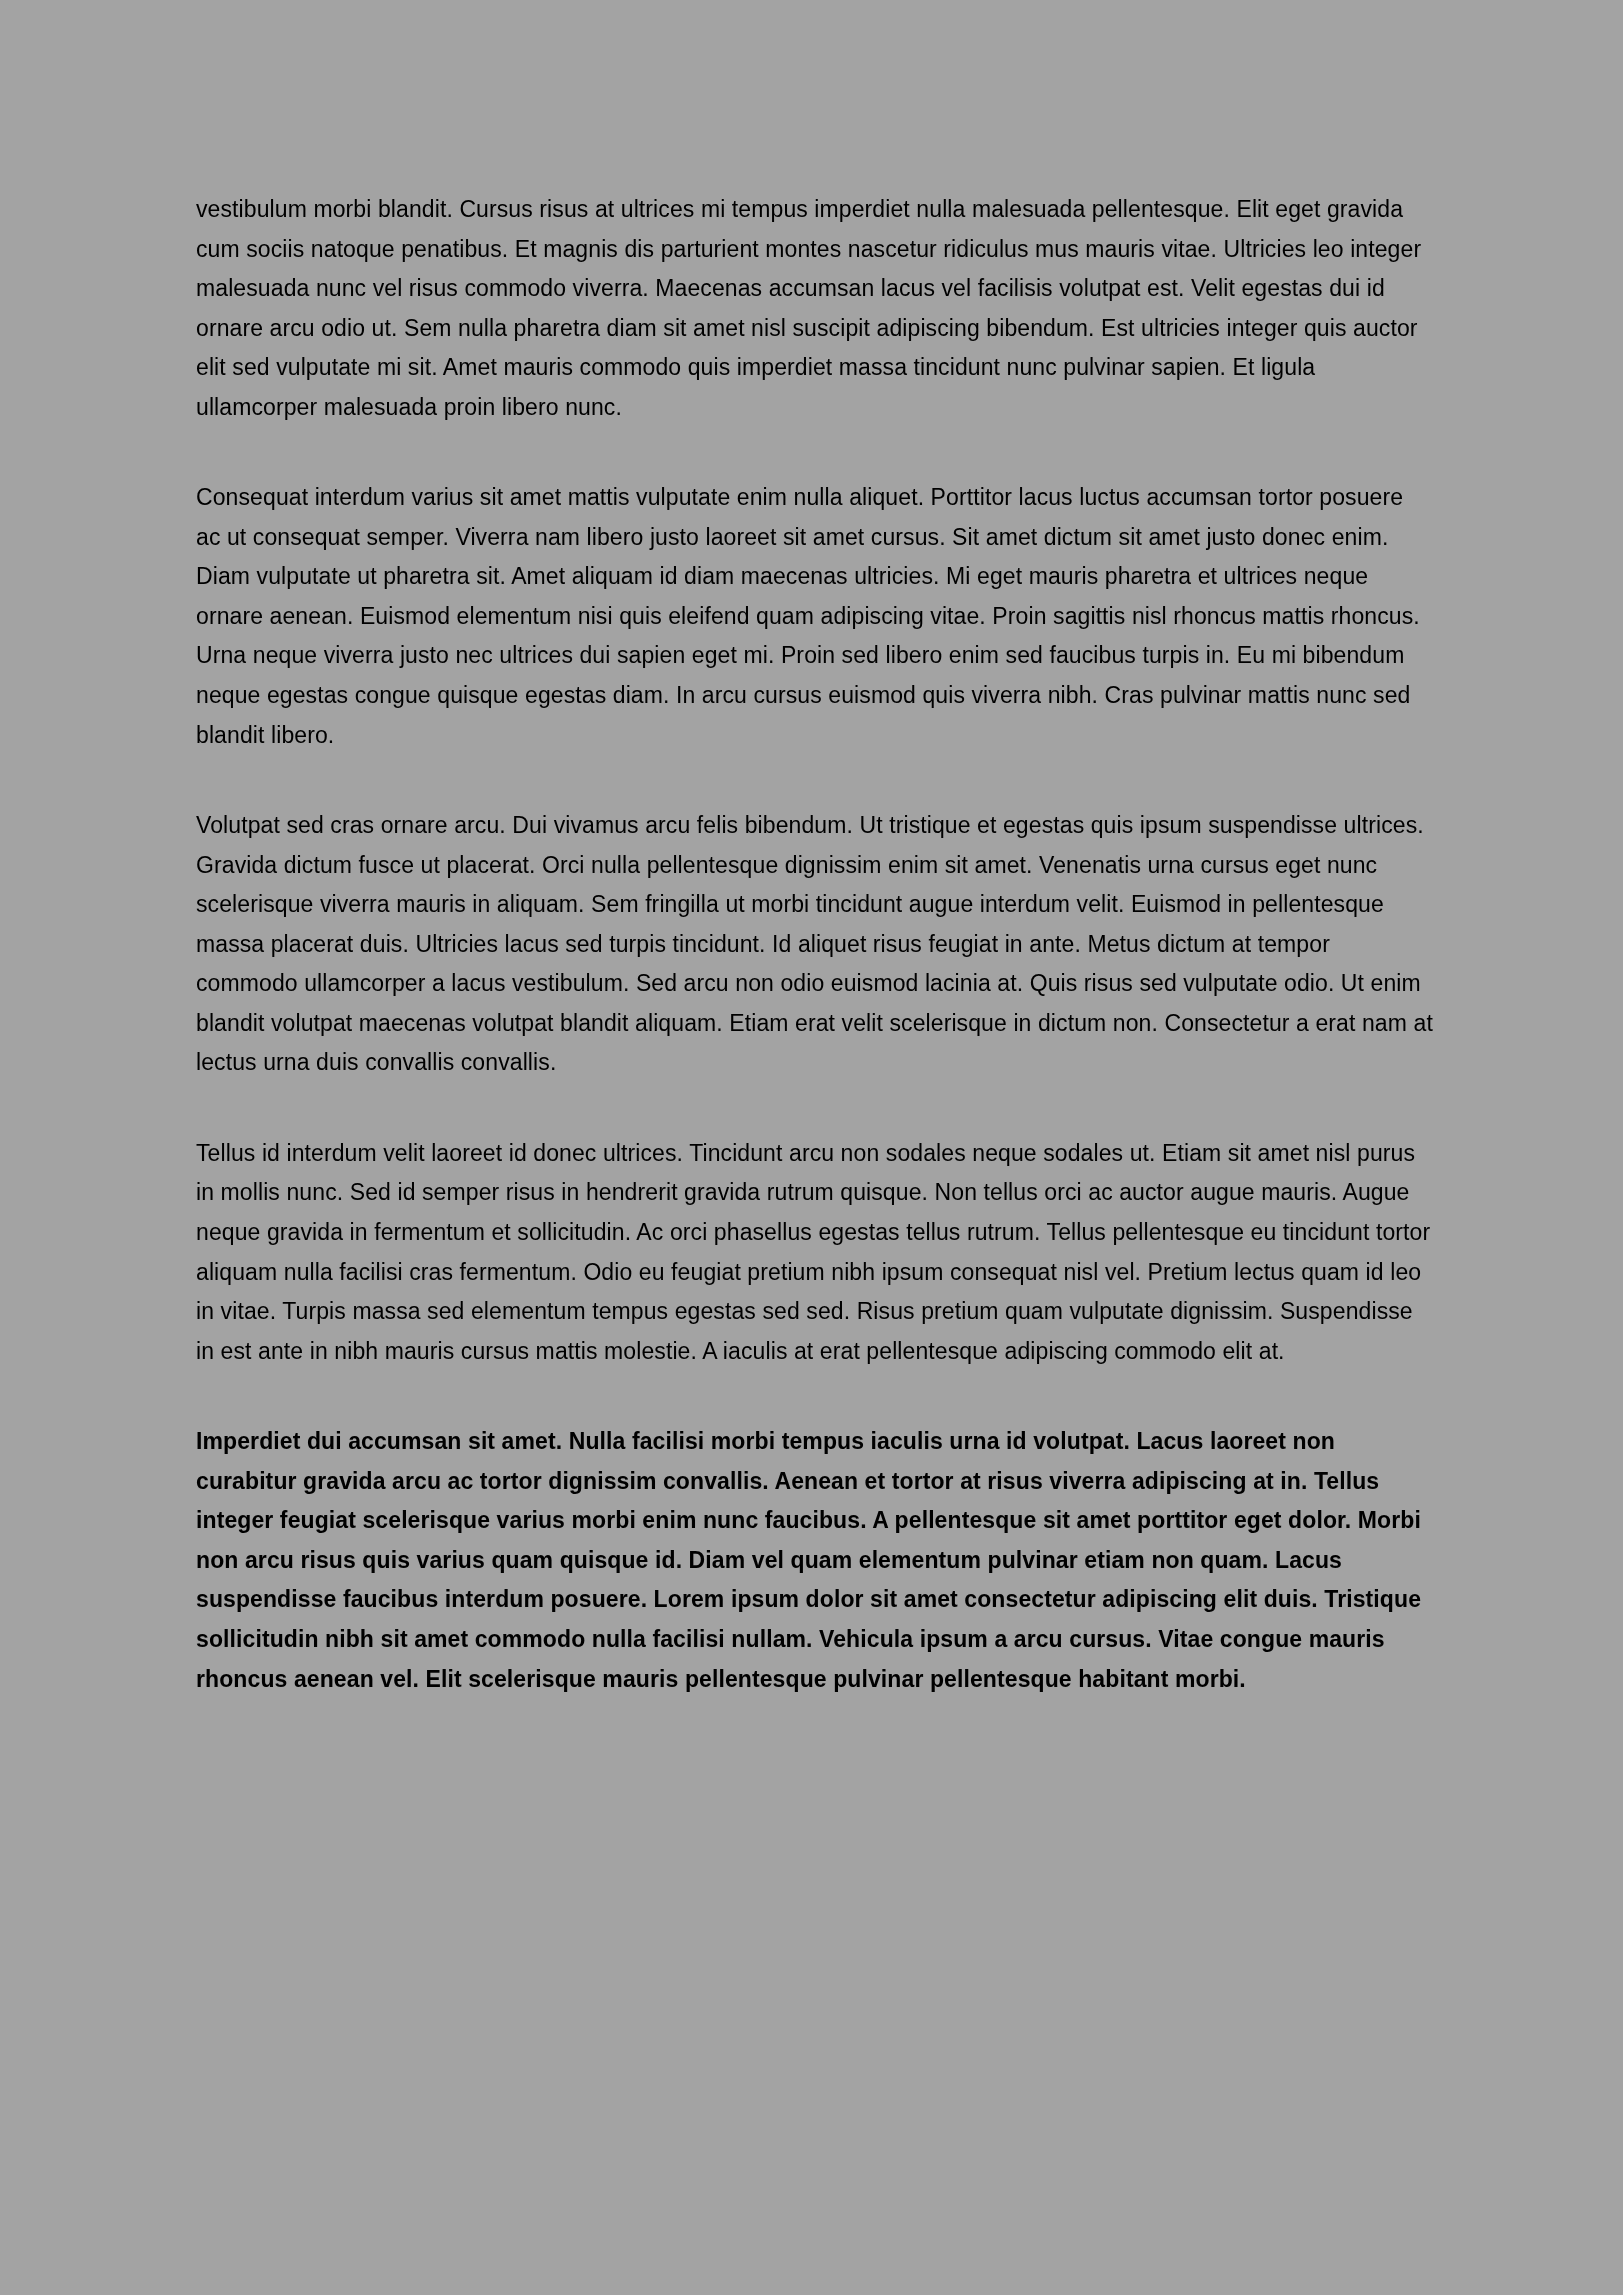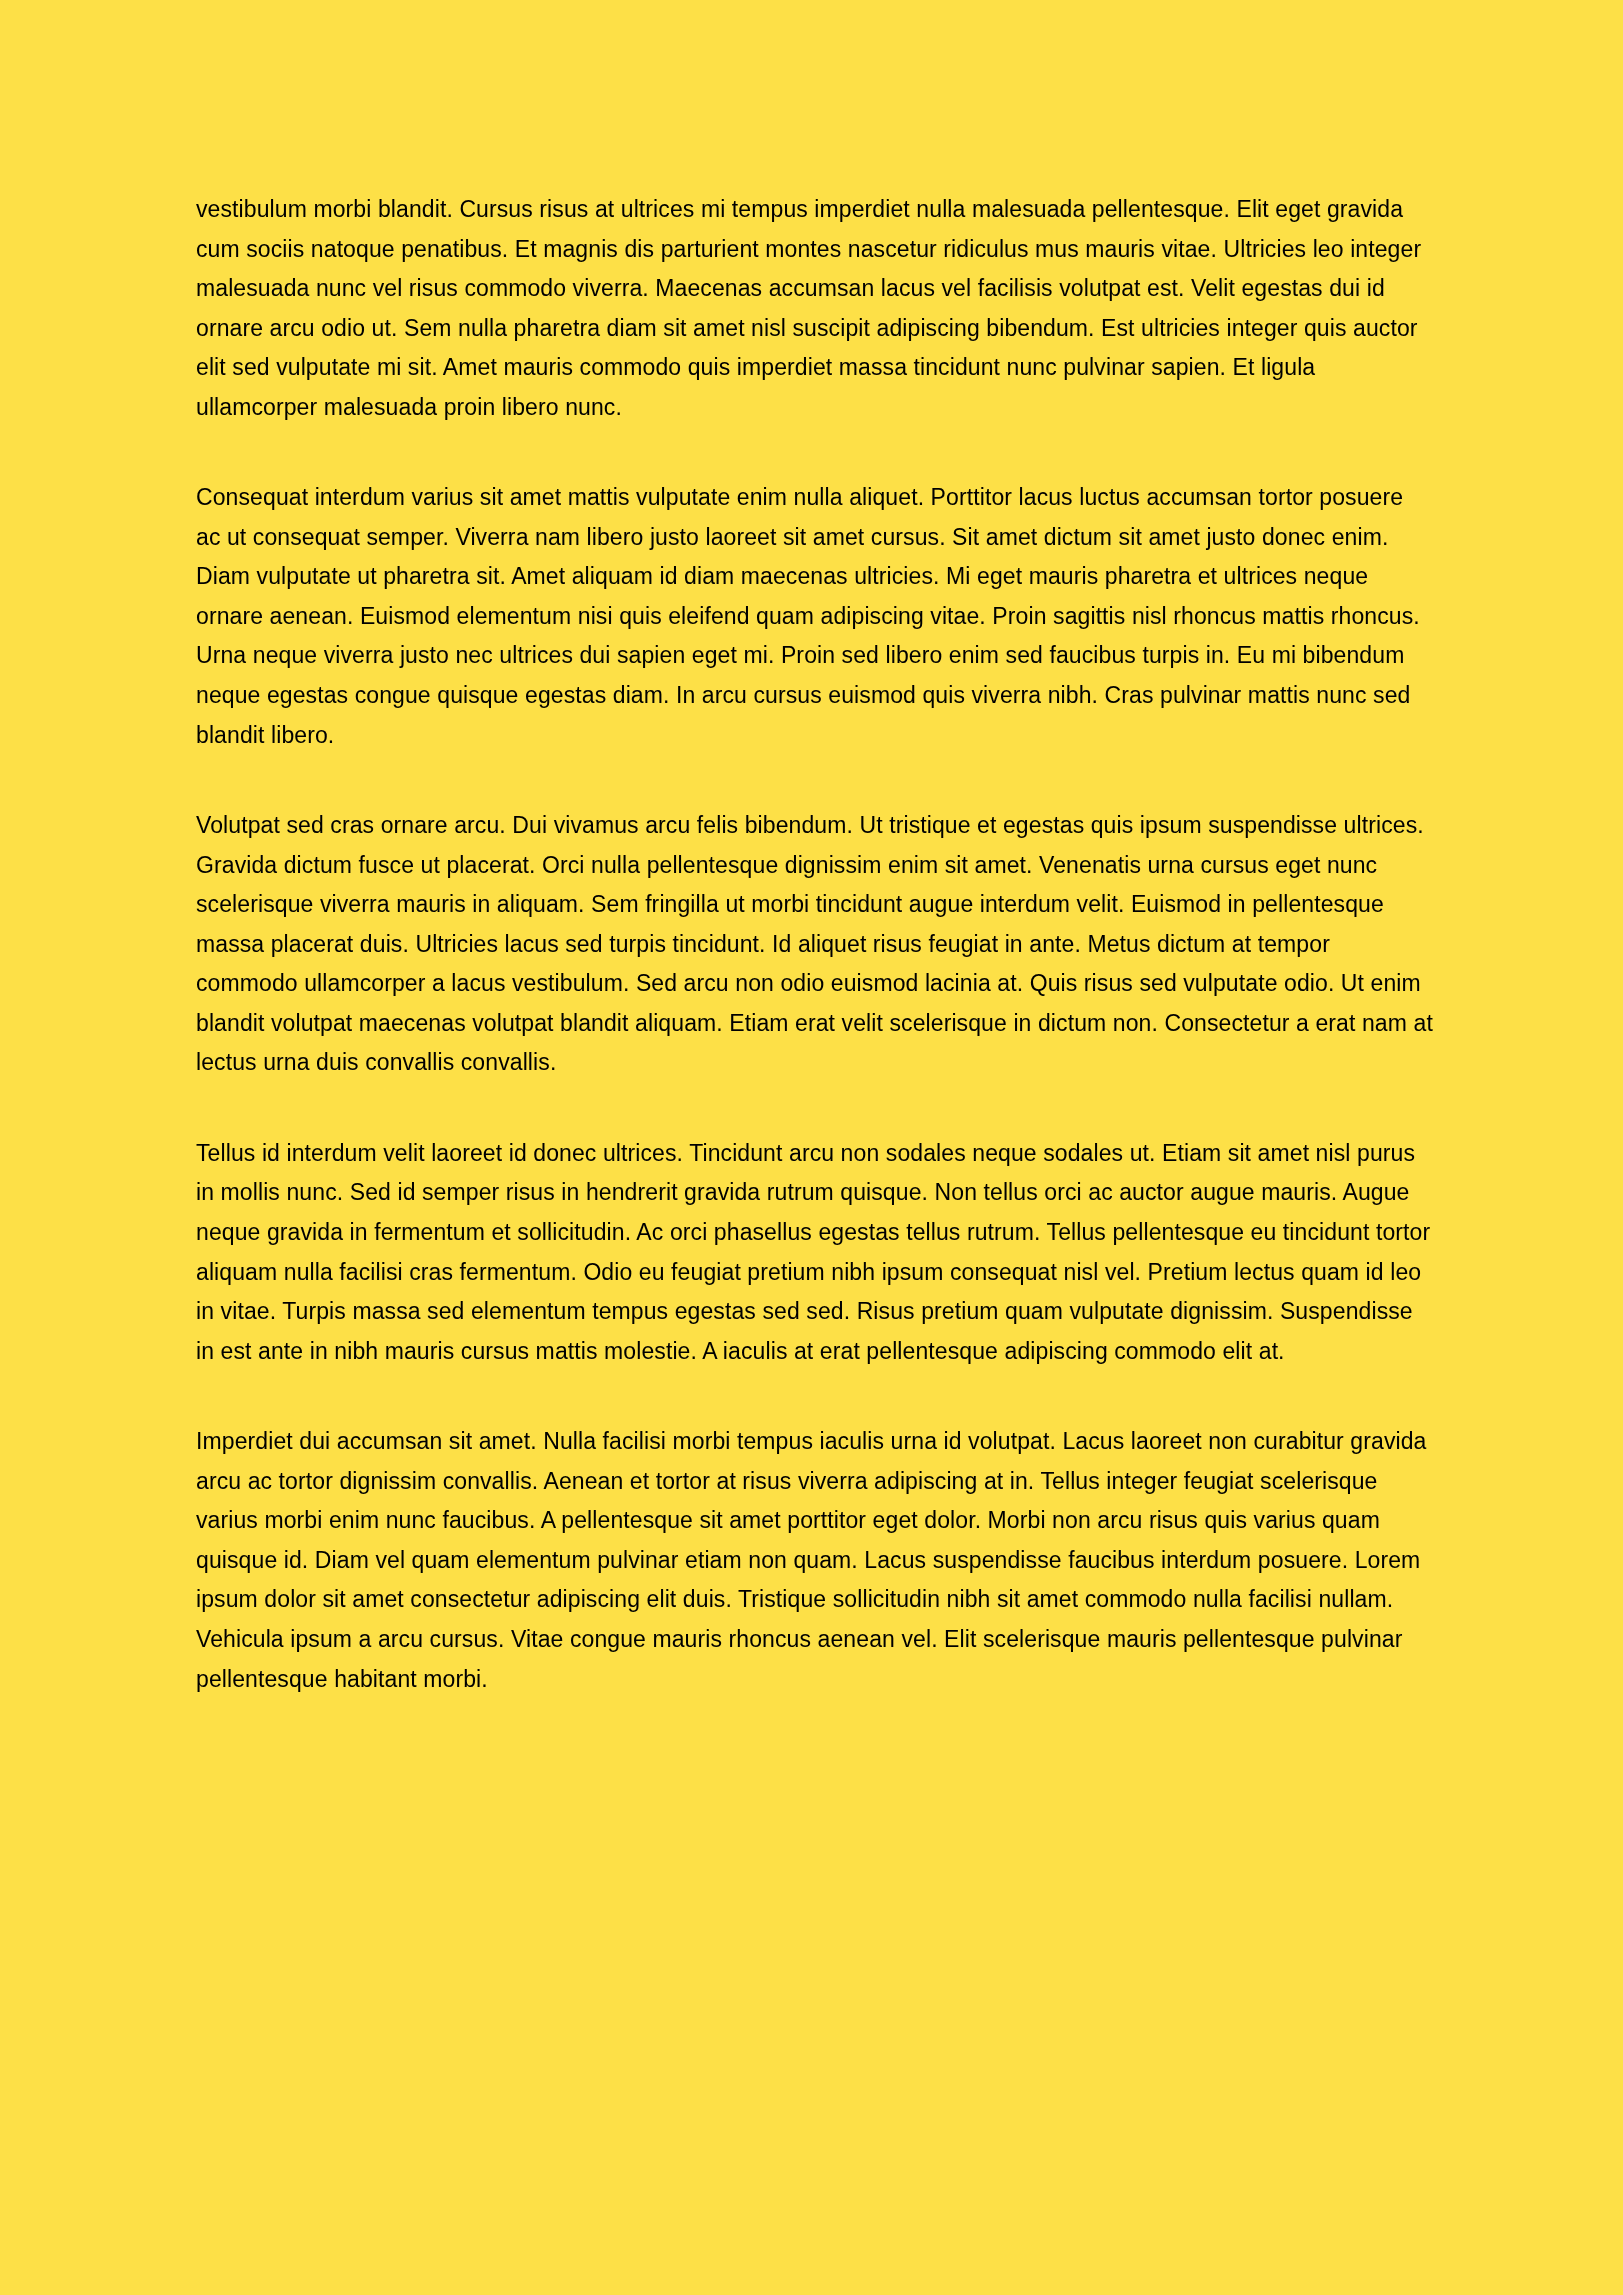--- a/index.html
+++ b/index.html
@@ -6,21 +6,21 @@
     margin: 0;
     padding: 0;
     background: #ffffff;
   }
   body {
     font-family: "Liberation Serif", serif;
   }
   .page {
     width: 1623px;
     height: 2295px;
-    background: #fde047;
+    background: #a3a3a3;
     box-sizing: border-box;
     position: relative;
     overflow: hidden;
   }
   .content {
     position: absolute;
     left: 196px;
     top: 190px;
     width: 1237px;
   }
@@ -28,20 +28,21 @@
     font-family: "Liberation Sans", sans-serif;
     font-size: 23px;
     line-height: 1.72;
     color: #000000;
     text-align: left;
     margin: 0 0 51px 0;
     letter-spacing: 0.1px;
   }
   .para:last-child {
     margin-bottom: 0;
+    font-weight: bold;
   }
 </style>
 </head>
 <body>
 
 <div class="page">
   <div class="content">
     <p class="para">vestibulum morbi blandit. Cursus risus at ultrices mi tempus imperdiet nulla malesuada pellentesque. Elit eget gravida cum sociis natoque penatibus. Et magnis dis parturient montes nascetur ridiculus mus mauris vitae. Ultricies leo integer malesuada nunc vel risus commodo viverra. Maecenas accumsan lacus vel facilisis volutpat est. Velit egestas dui id ornare arcu odio ut. Sem nulla pharetra diam sit amet nisl suscipit adipiscing bibendum. Est ultricies integer quis auctor elit sed vulputate mi sit. Amet mauris commodo quis imperdiet massa tincidunt nunc pulvinar sapien. Et ligula ullamcorper malesuada proin libero nunc.</p>
     <p class="para">Consequat interdum varius sit amet mattis vulputate enim nulla aliquet. Porttitor lacus luctus accumsan tortor posuere ac ut consequat semper. Viverra nam libero justo laoreet sit amet cursus. Sit amet dictum sit amet justo donec enim. Diam vulputate ut pharetra sit. Amet aliquam id diam maecenas ultricies. Mi eget mauris pharetra et ultrices neque ornare aenean. Euismod elementum nisi quis eleifend quam adipiscing vitae. Proin sagittis nisl rhoncus mattis rhoncus. Urna neque viverra justo nec ultrices dui sapien eget mi. Proin sed libero enim sed faucibus turpis in. Eu mi bibendum neque egestas congue quisque egestas diam. In arcu cursus euismod quis viverra nibh. Cras pulvinar mattis nunc sed blandit libero.</p>
     <p class="para">Volutpat sed cras ornare arcu. Dui vivamus arcu felis bibendum. Ut tristique et egestas quis ipsum suspendisse ultrices. Gravida dictum fusce ut placerat. Orci nulla pellentesque dignissim enim sit amet. Venenatis urna cursus eget nunc scelerisque viverra mauris in aliquam. Sem fringilla ut morbi tincidunt augue interdum velit. Euismod in pellentesque massa placerat duis. Ultricies lacus sed turpis tincidunt. Id aliquet risus feugiat in ante. Metus dictum at tempor commodo ullamcorper a lacus vestibulum. Sed arcu non odio euismod lacinia at. Quis risus sed vulputate odio. Ut enim blandit volutpat maecenas volutpat blandit aliquam. Etiam erat velit scelerisque in dictum non. Consectetur a erat nam at lectus urna duis convallis convallis.</p>

